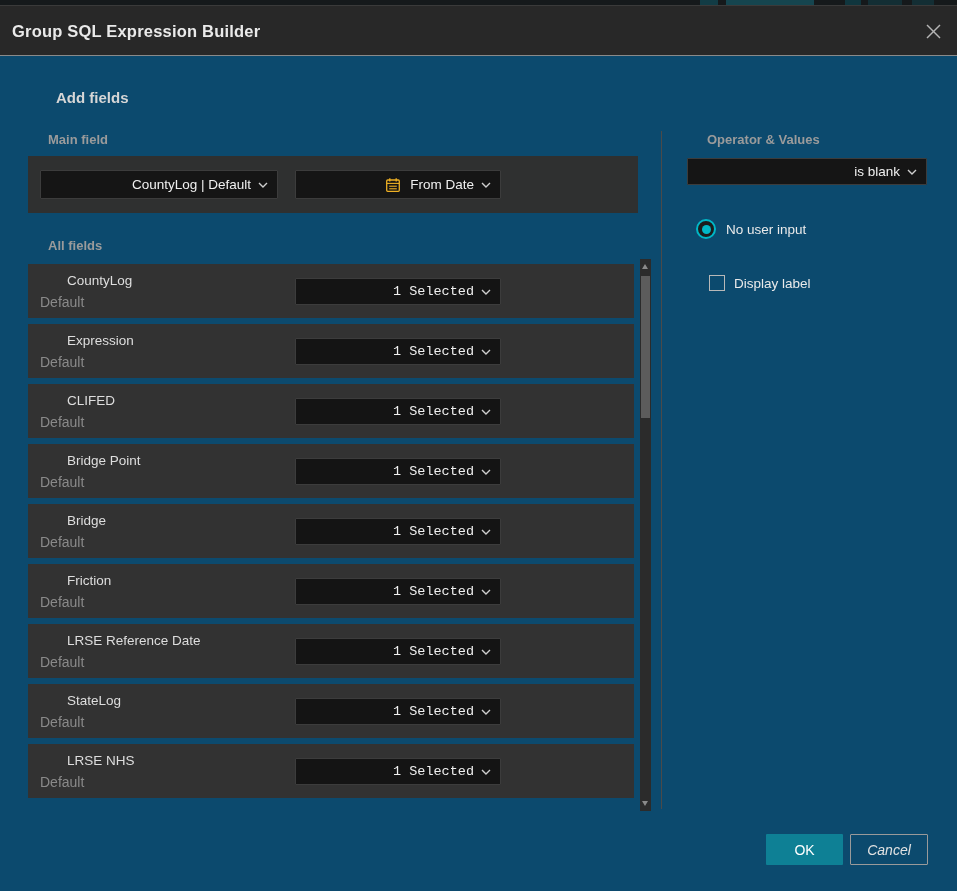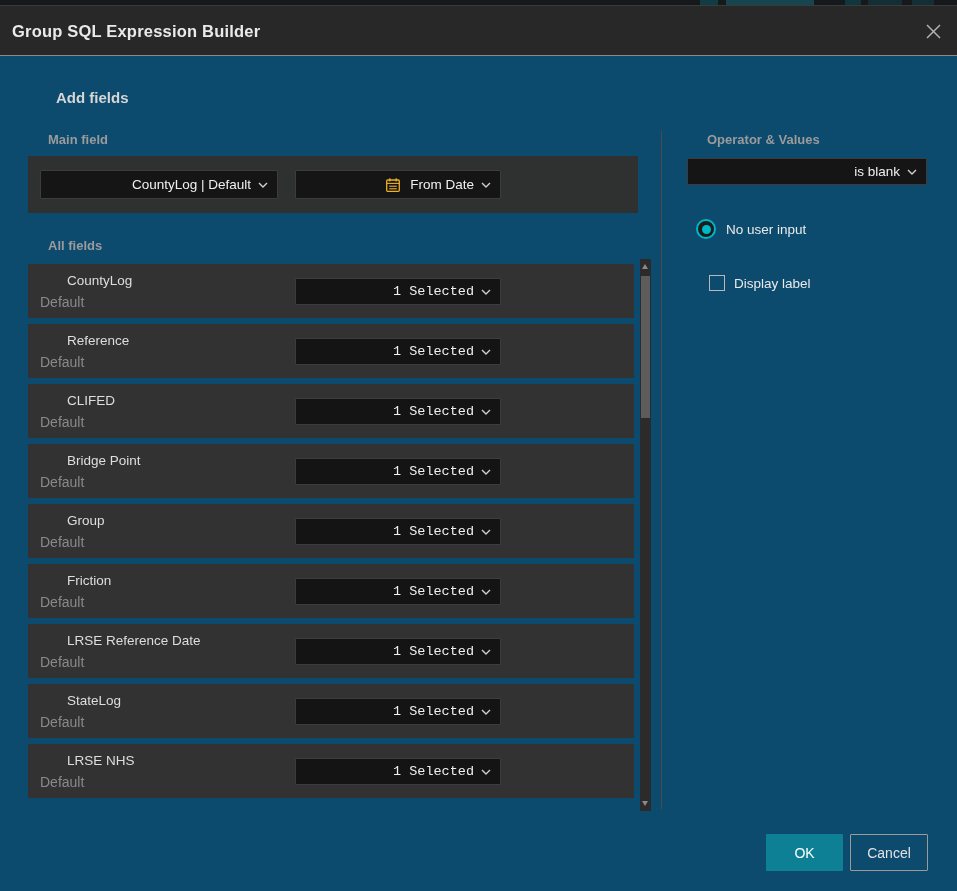--- a/index.html
+++ b/index.html
@@ -77,23 +77,23 @@
     background: #1c1c1c; display: flex; align-items: center; justify-content: center;
   }
   .radio-dot { width: 9px; height: 9px; border-radius: 50%; background: #00b7c6; }
   .radio-row .rlabel { margin-left: 10px; color: #eaeaea; font-size: 13.5px; }
 
   .check-row { position: absolute; left: 709px; top: 245px; display: flex; align-items: center; cursor: pointer; margin-top: 24px; }
   .checkbox { width: 16px; height: 16px; border: 1.5px solid #b8b8b8; background: transparent; }
   .check-row .clabel { margin-left: 9px; color: #eaeaea; font-size: 13.5px; }
 
   
-  .btn { position: absolute; height: 37px; font-size: 14px; display: flex; align-items: center; justify-content: center; cursor: pointer; border-radius: 1px; }
+  .btn { position: absolute; height: 31px; font-size: 14px; display: flex; align-items: center; justify-content: center; cursor: pointer; border-radius: 1px; }
   .btn-ok { left: 766px; top: 828px; width: 77px; background: #0e8095; color: #ffffff; }
-  .btn-cancel { left: 850px; top: 828px; width: 78px; background: transparent; border: 1px solid #9a9a9a; color: #e2e2e2; }
+  .btn-cancel { left: 850px; top: 828px; width: 78px; background: transparent; border: 1px solid #9a9a9a; color: #e2e2e2; font-style: italic; }
 </style>
 </head>
 <body>
 
 <div class="bg-strip">
   <div class="frag" style="left:700px;width:18px;background:#123c45;"></div>
   <div class="frag" style="left:726px;width:88px;background:#15454f;"></div>
   <div class="frag" style="left:845px;width:16px;background:#10363e;"></div>
   <div class="frag" style="left:868px;width:34px;background:#132e34;"></div>
   <div class="frag" style="left:912px;width:22px;background:#132e34;"></div>
@@ -153,21 +153,21 @@
         <span>1 Selected</span>
         <span class="chev">
           <svg width="10" height="6" viewBox="0 0 10 6">
             <polyline points="1,1 5,5 9,1" fill="none" stroke="#cfcfcf" stroke-width="1.4"></polyline>
           </svg>
         </span>
       </div>
     </div>
 
     <div class="field-row">
-      <div class="fname">Reference</div>
+      <div class="fname">Expression</div>
       <div class="fsub">Default</div>
       <div class="dropdown">
         <span>1 Selected</span>
         <span class="chev">
           <svg width="10" height="6" viewBox="0 0 10 6">
             <polyline points="1,1 5,5 9,1" fill="none" stroke="#cfcfcf" stroke-width="1.4"></polyline>
           </svg>
         </span>
       </div>
     </div>
@@ -192,21 +192,21 @@
         <span>1 Selected</span>
         <span class="chev">
           <svg width="10" height="6" viewBox="0 0 10 6">
             <polyline points="1,1 5,5 9,1" fill="none" stroke="#cfcfcf" stroke-width="1.4"></polyline>
           </svg>
         </span>
       </div>
     </div>
 
     <div class="field-row">
-      <div class="fname">Group</div>
+      <div class="fname">Bridge</div>
       <div class="fsub">Default</div>
       <div class="dropdown">
         <span>1 Selected</span>
         <span class="chev">
           <svg width="10" height="6" viewBox="0 0 10 6">
             <polyline points="1,1 5,5 9,1" fill="none" stroke="#cfcfcf" stroke-width="1.4"></polyline>
           </svg>
         </span>
       </div>
     </div>

